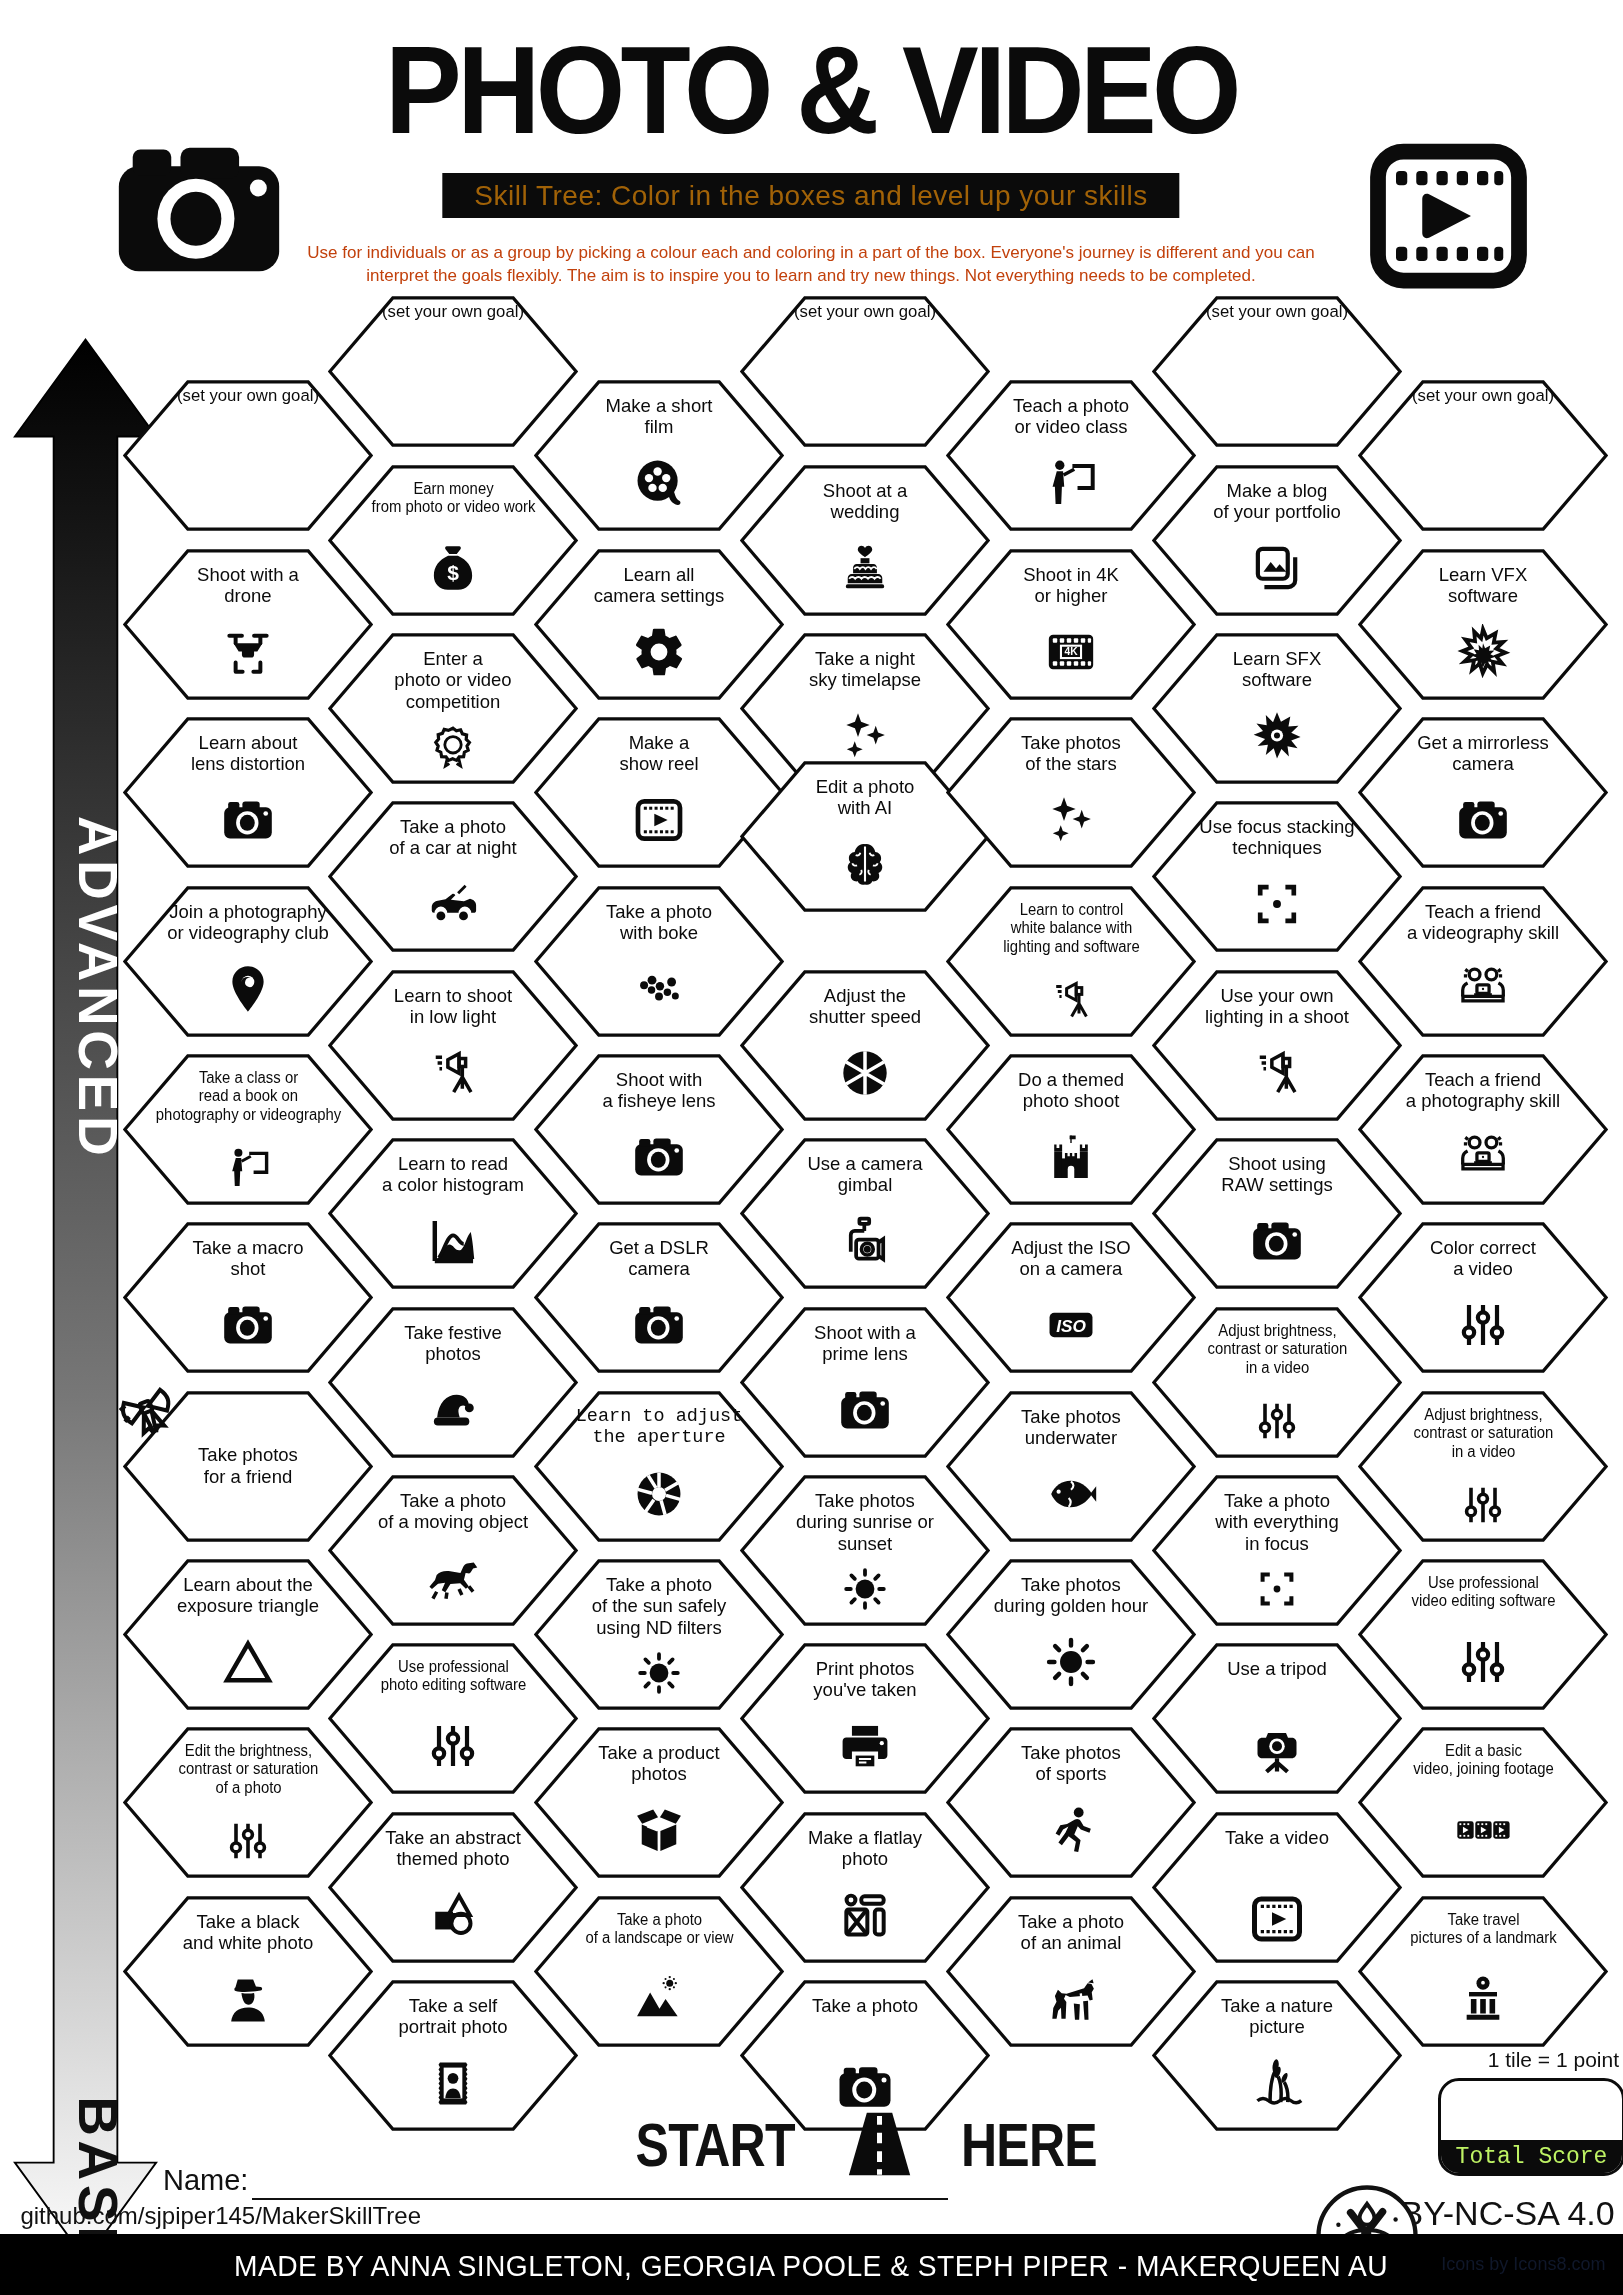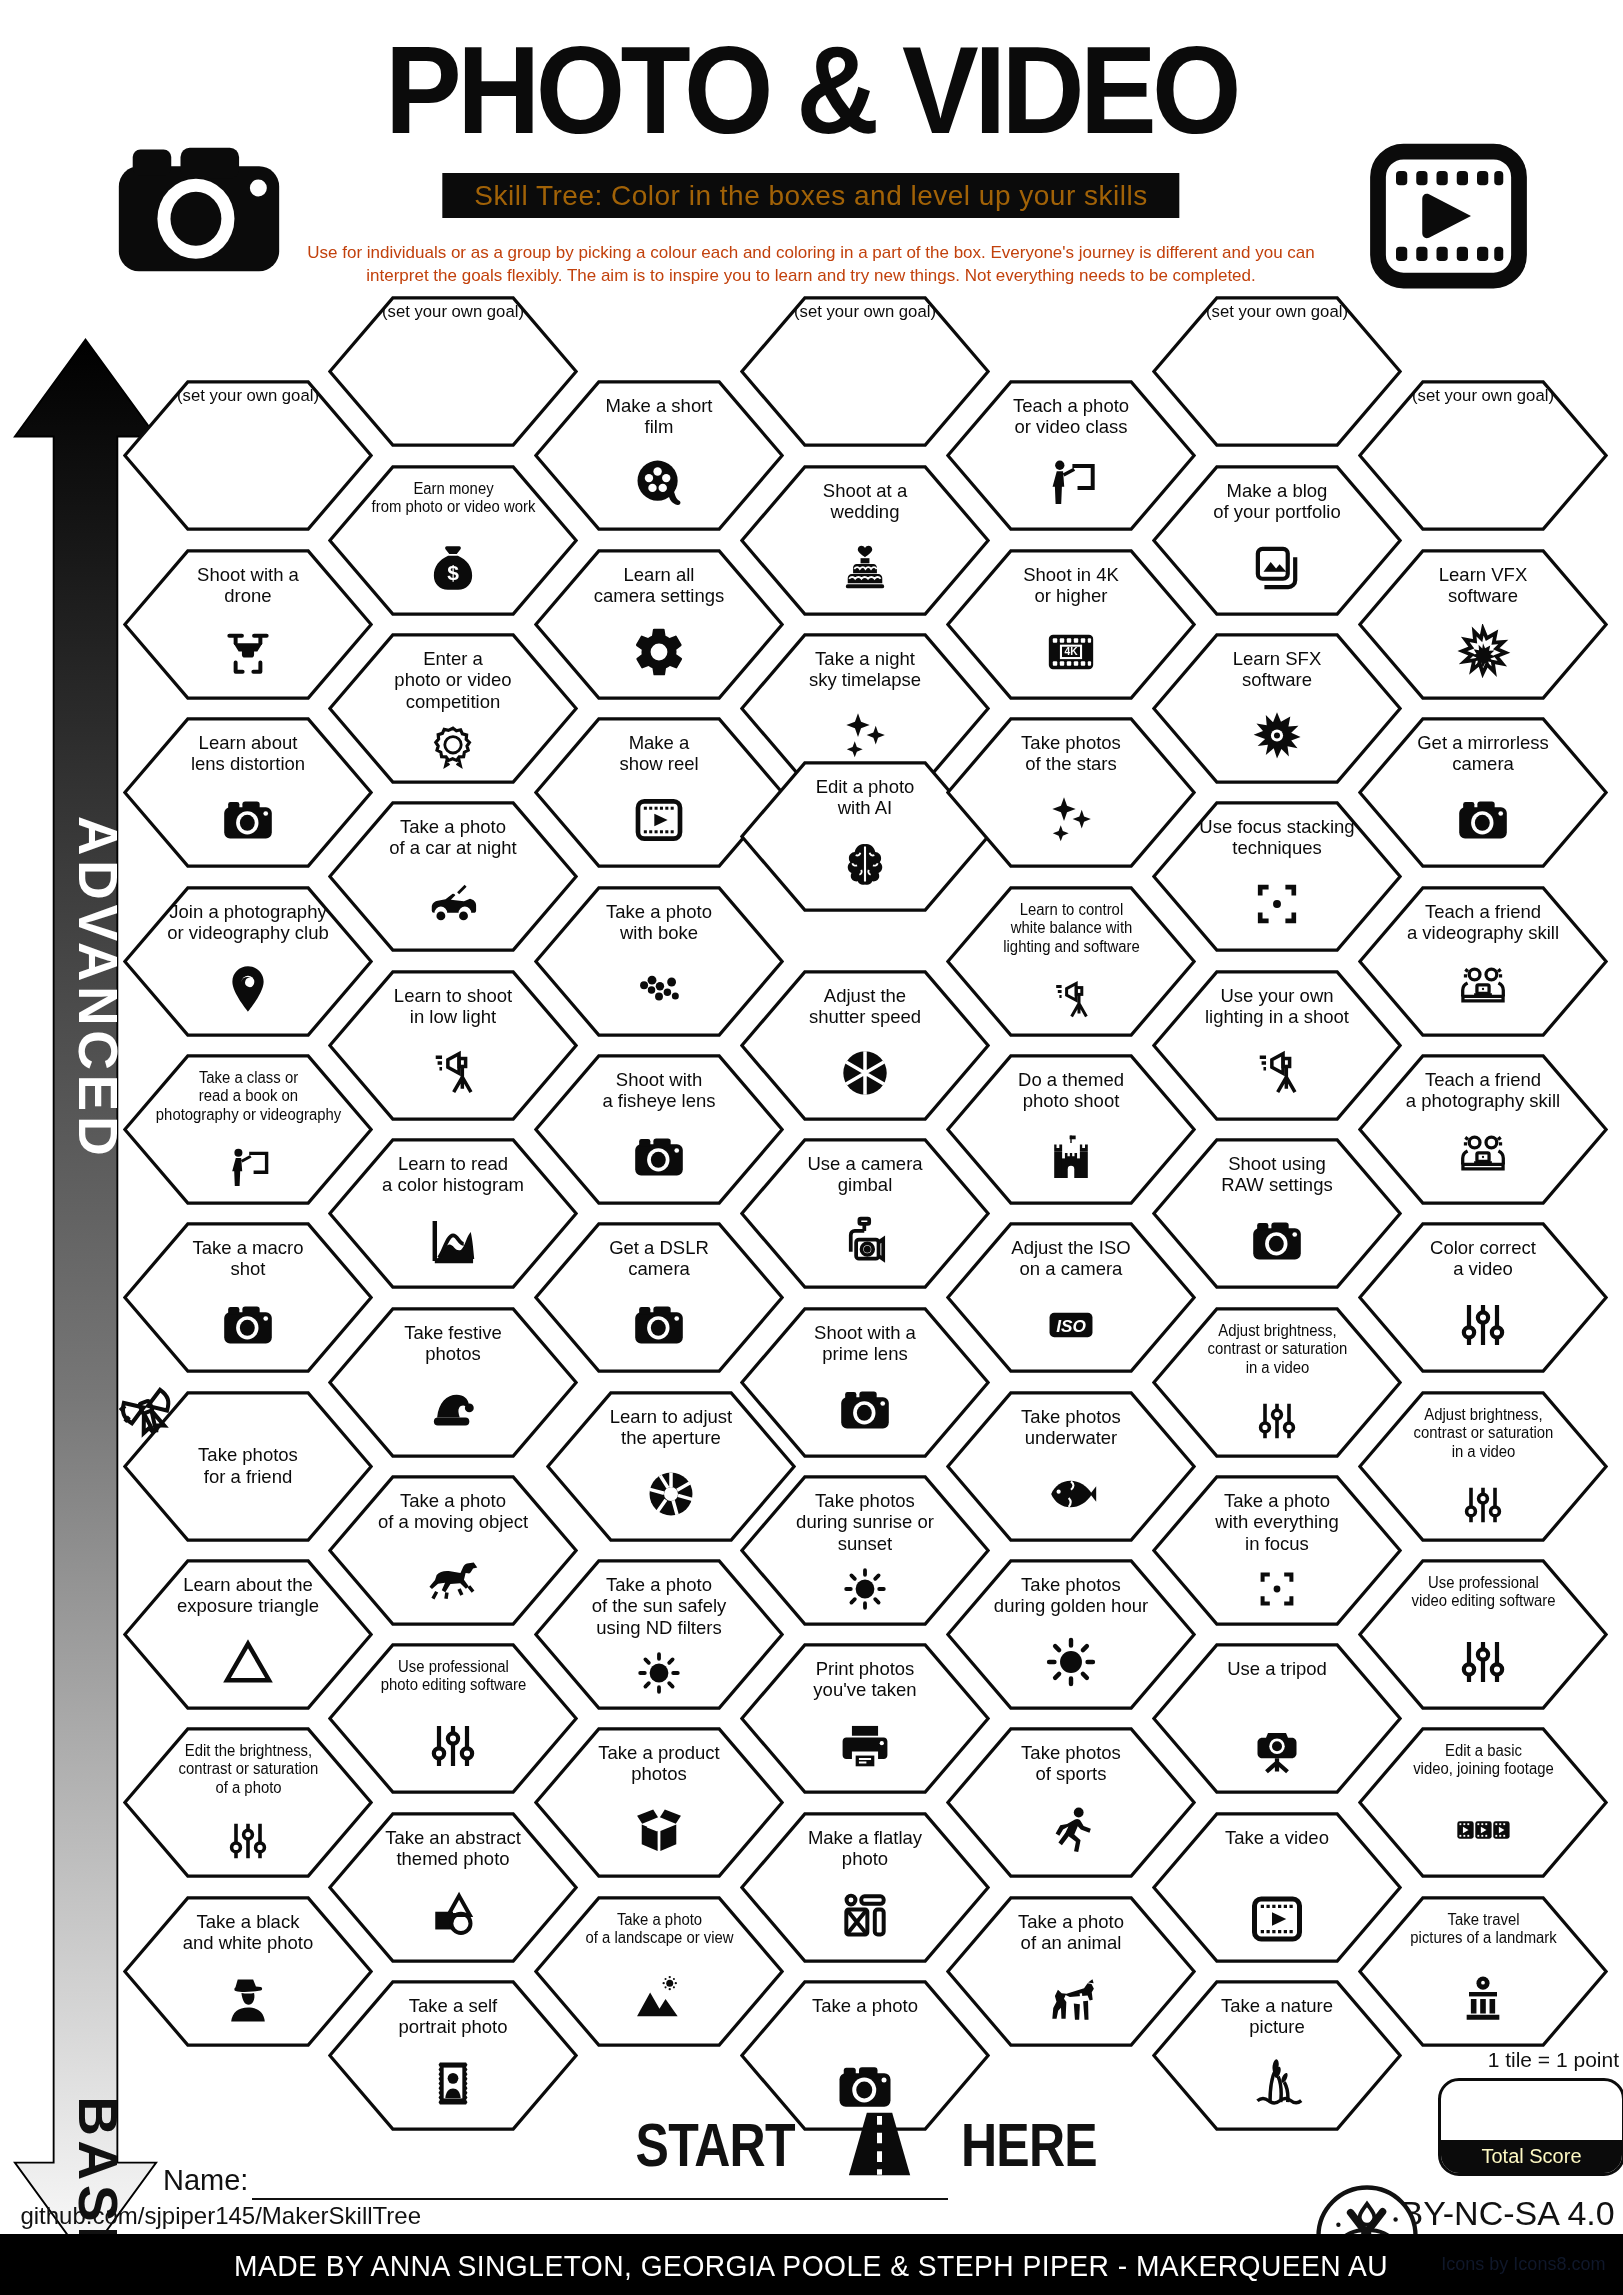--- a/index.html
+++ b/index.html
@@ -36,22 +36,22 @@
   .start-here{position:absolute;left:865px;top:2104px;transform:translateX(-50%);
               display:flex;align-items:center;gap:19.4px;}
   .start-here .word{font-size:61px;font-weight:900;letter-spacing:-0.9px;transform:scaleX(.82);white-space:nowrap;}
   .name-row{position:absolute;left:163px;top:2164px;font-size:29px;}
   .name-line{position:absolute;left:252px;top:2198px;width:696px;border-bottom:2.3px solid #111;}
   .github{position:absolute;left:20.4px;top:2202px;font-size:24px;}
   .points-note{position:absolute;left:1436px;top:2048px;width:183px;text-align:right;font-size:21px;}
   .score-box{position:absolute;left:1438px;top:2078px;width:181px;height:92px;
              border:3.7px solid #0b0b0b;border-radius:21px;overflow:hidden;background:#fff;
              display:flex;flex-direction:column;justify-content:flex-end;}
-  .score-box .score-bar{background:#0b0b0b;color:#fef9c3;height:33px;display:flex;
-             align-items:center;justify-content:center;font-size:20px;}
+  .score-box .score-bar{background:#0b0b0b;color:#bef264;height:33px;display:flex;
+             align-items:center;justify-content:center;font-size:23px;font-family:Liberation Mono, monospace;}
   .license{position:absolute;right:8.3px;top:2194px;font-size:34px;color:#111;white-space:nowrap;}
   .footer-bar{position:absolute;left:0;right:0;top:2234px;height:61px;background:#000;}
   .footer-credit{position:absolute;left:811px;top:2249px;transform:translateX(-50%) scaleX(.94);
                  color:#fff;font-size:30px;white-space:nowrap;letter-spacing:0.5px;}
   .footer-icons8{position:absolute;right:17.6px;top:2254px;color:#0f172a;font-size:18px;white-space:nowrap;margin-left:40px;}
   .maker-logo{position:absolute;left:1315px;top:2184px;width:104px;height:104px;}
 </style>
 </head>
 <body>
 
@@ -519,21 +519,21 @@
               <rect x="1.8" y="6.5" width="20.4" height="13.4" rx="2.5"></rect>
               <rect x="3.5" y="4.3" width="4.8" height="3.2" rx="1"></rect>
               <rect x="9.6" y="4.1" width="7.4" height="3.8" rx="1.2"></rect>
               <ellipse cx="11.7" cy="13.2" rx="4.8" ry="5" fill="#fff"></ellipse>
               <ellipse cx="11.7" cy="13.2" rx="3.2" ry="3.4"></ellipse>
               <circle cx="19.6" cy="9.2" r="1" fill="#fff"></circle>
             </g>
           </svg>
         </span>
       </div>
-      <div class="hex" style="left: 546px; top: 1390px;">
+      <div class="hex" style="left: 534px; top: 1390px; font-family: Liberation Mono, monospace;">
         <svg class="hexshape" viewBox="0 0 540 330">
           <polygon points="4,165 140,6 400,6 536,165 400,324 140,324" fill="#fff" stroke="#0b0b0b" stroke-width="7"></polygon>
         </svg>
         <div class="hex-label">Learn to adjust<br>the aperture</div>
         <span class="hex-icon" style="top: 62px; bottom: 6.5px;">
           <svg width="56" height="56" viewBox="0 0 24 24">
             <circle cx="12" cy="12" r="9.2" fill="#0b0b0b"></circle>
             <circle cx="12" cy="12" r="3" fill="#fff"></circle>
             <g stroke="#fff" stroke-width="1.5" fill="none">
               <path d="M12 9V2.8M14.6 10.4l5.4-3.1M15 12.6l6.1 1.7M12.9 14.8l1.7 6.1M9.8 14.5l-3.6 5.1M9 11.7L2.9 10M10.7 9.4L7.4 4.1"></path>

